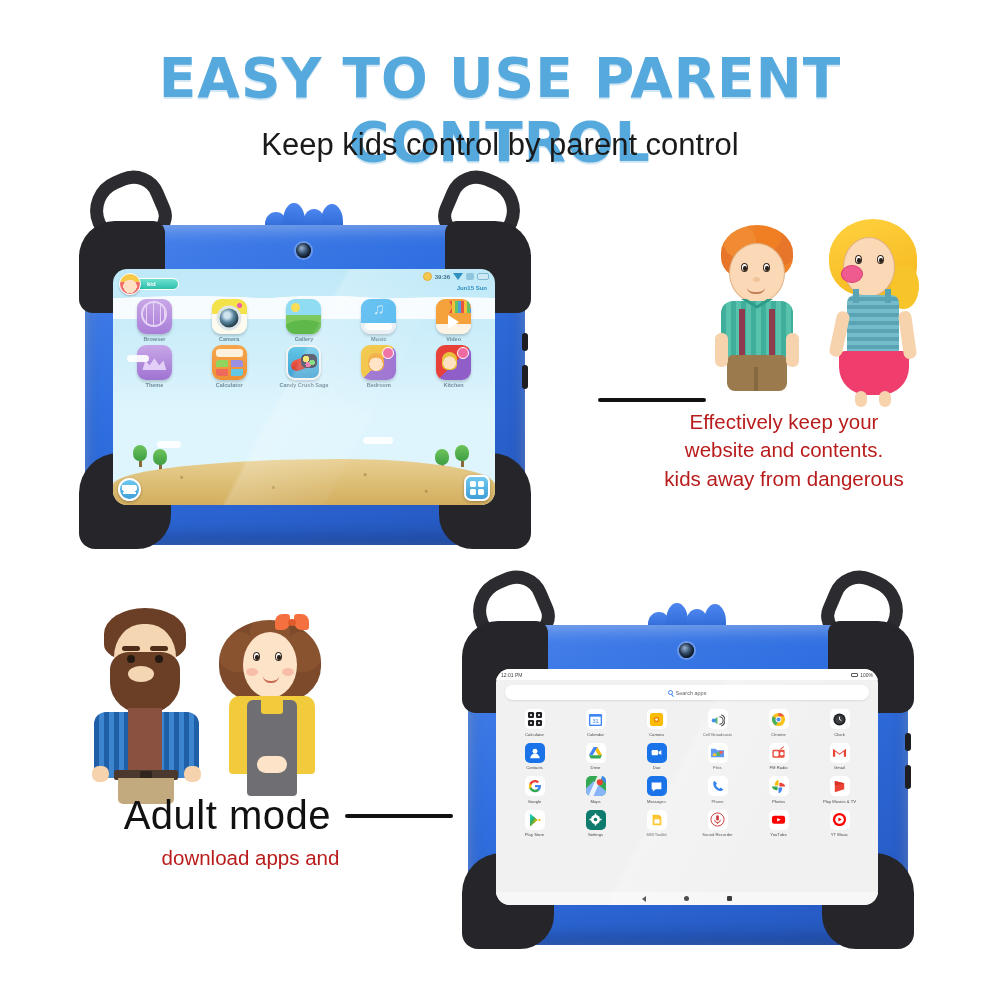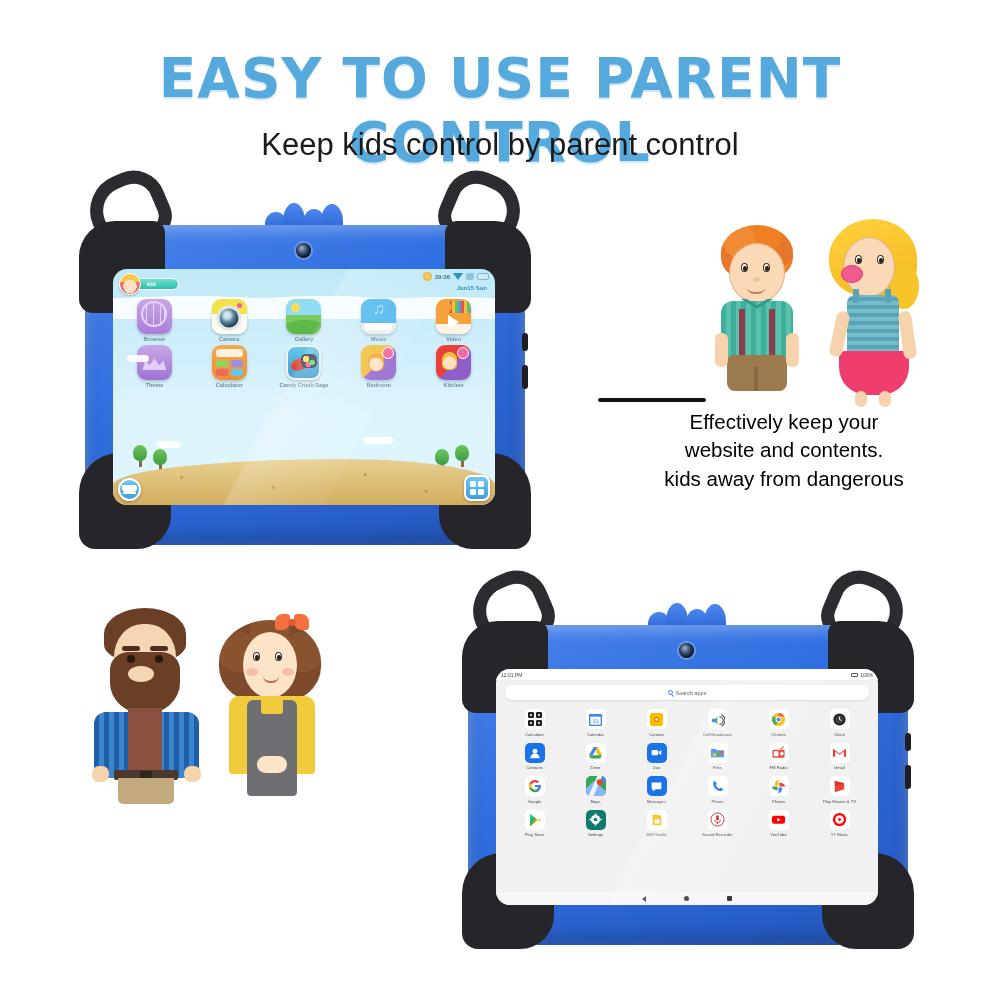--- a/index.html
+++ b/index.html
@@ -28,21 +28,21 @@
     font-size: 31px;
     color: #1a1a1a;
     font-family: "Liberation Sans", sans-serif;
   }
 
   
   .mode-block { position: absolute; }
   .mode-head-row { display: flex; align-items: center; gap: 14px; }
   .mode-title { font-size: 40px; color: #111; letter-spacing: .5px; white-space: nowrap; }
   .rule { height: 4px; background: #111; width: 108px; border-radius: 2px; }
-  .mode-body { font-size: 20.5px; line-height: 1.38; color: #000000; text-align: center; margin-top: 6px; }
+  .mode-body { font-size: 20.5px; line-height: 1.38; color: #b91c1c; text-align: center; margin-top: 6px; }
 
   #child-block { top: 398px; left: 598px; width: 372px; }
   #child-block .mode-head-row { justify-content: flex-start; }
   #adult-block { top: 793px; left: 48px; width: 405px; }
   #adult-block .mode-head-row { justify-content: flex-end; }
 
   
   .tablet { position: absolute; }
   .case {
     position: absolute; inset: 0;
@@ -897,15 +897,20 @@
     <span class="rule"></span>
   </div>
   <div class="mode-body">
     <div>Effectively keep your</div>
     <div>website and contents.</div>
     <div>kids away from dangerous</div>
   </div>
 </div>
 
 <div class="mode-block" id="adult-block">
+  <div class="mode-head-row">
+    <span class="mode-title">Adult mode</span>
+    <span class="rule"></span>
+  </div>
   <div class="mode-body">
+    <div>download apps and</div>
   </div>
 </div>
 
 </body></html>

